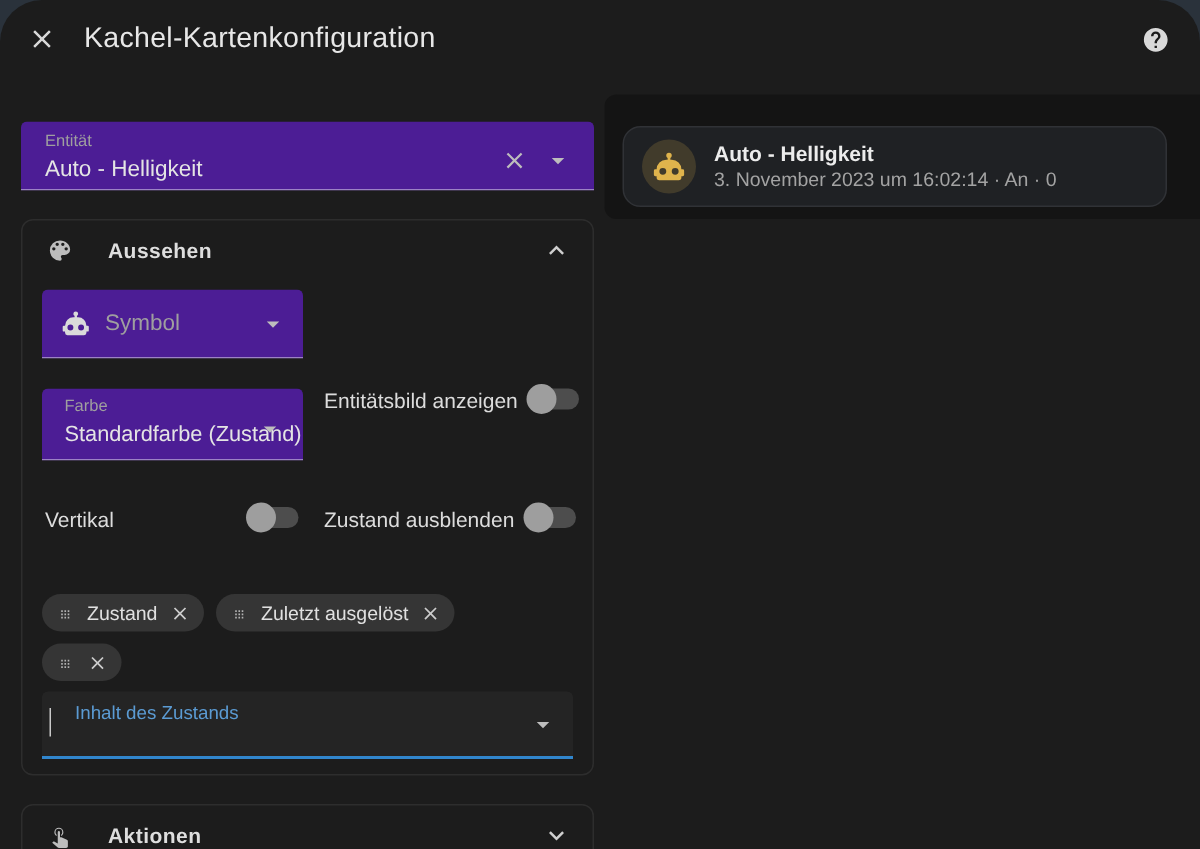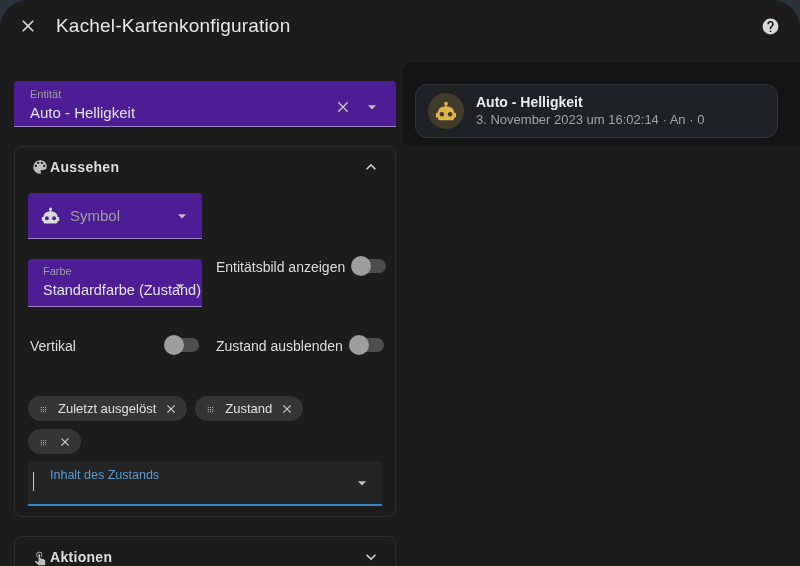--- a/index.html
+++ b/index.html
@@ -36,21 +36,21 @@
   .tf-label{font-size:11px;color:#9f9f9f;line-height:13px}
   .tf-value{font-size:15px;color:#e4e4e4;line-height:20px;margin-top:2px;white-space:nowrap}
   .tf-trailing{display:flex;align-items:center;gap:10px;padding-right:2px}
   .tf-trailing svg{fill:#bdbdbd}
   .clear-x{width:18px;height:18px}
   .caret-down{width:20px;height:20px}
   
   .panel{border:1px solid #2d2d2d;border-radius:8px;margin-top:19px;box-sizing:border-box;overflow:hidden}
   .panel-hdr{display:flex;align-items:center;height:40px;padding:0 14px 0 16px;cursor:pointer}
   .panel-hdr-icon{width:18px;height:18px;fill:#bdbdbd;flex:none}
-  .panel-title{flex:1;margin-left:1px;font-size:14px;font-weight:700;color:#dedede;letter-spacing:.3px}
+  .panel-title{flex:1;margin-left:23px;font-size:14px;font-weight:700;color:#dedede;letter-spacing:.3px}
   .panel-chev{width:20px;height:20px;fill:#cfcfcf;flex:none}
   .panel-body{padding:0 13px 10px 13px}
   .grid2{display:grid;grid-template-columns:174px 1fr;column-gap:8px}
   .row-fields{margin-top:6px}
   .tf-plain{height:46px;display:flex;align-items:center;padding:0 12px 0 15px}
   .tf-plain input{
     background:transparent;border:0;outline:0;width:100%;
     font-family:"Liberation Sans",sans-serif;font-size:15px;color:#e4e4e4;
   }
   .tf-plain input::placeholder{color:#8f8f8f;opacity:1}
@@ -195,30 +195,30 @@
               <div class="toggle-label">Zustand ausblenden</div>
               <div class="switch"></div>
             </div>
           </div>
 
           <div class="chips">
             <div class="chip">
               <svg class="chip-drag" viewBox="0 0 24 24">
                   <path d="M7,19V17H9V19H7M11,19V17H13V19H11M15,19V17H17V19H15M7,15V13H9V15H7M11,15V13H13V15H11M15,15V13H17V15H15M7,11V9H9V11H7M11,11V9H13V11H11M15,11V9H17V11H15Z"></path>
                 </svg>
-              <span class="chip-label">Zuletzt ausgelöst</span>
+              <span class="chip-label">Zustand</span>
               <svg class="chip-x" viewBox="0 0 24 24">
                   <path d="M19,6.41L17.59,5L12,10.59L6.41,5L5,6.41L10.59,12L5,17.59L6.41,19L12,13.41L17.59,19L19,17.59L13.41,12L19,6.41Z"></path>
                 </svg>
             </div>
             <div class="chip">
               <svg class="chip-drag" viewBox="0 0 24 24">
                   <path d="M7,19V17H9V19H7M11,19V17H13V19H11M15,19V17H17V19H15M7,15V13H9V15H7M11,15V13H13V15H11M15,15V13H17V15H15M7,11V9H9V11H7M11,11V9H13V11H11M15,11V9H17V11H15Z"></path>
                 </svg>
-              <span class="chip-label">Zustand</span>
+              <span class="chip-label">Zuletzt ausgelöst</span>
               <svg class="chip-x" viewBox="0 0 24 24">
                   <path d="M19,6.41L17.59,5L12,10.59L6.41,5L5,6.41L10.59,12L5,17.59L6.41,19L12,13.41L17.59,19L19,17.59L13.41,12L19,6.41Z"></path>
                 </svg>
             </div>
             <div class="chip">
               <svg class="chip-drag" viewBox="0 0 24 24">
                   <path d="M7,19V17H9V19H7M11,19V17H13V19H11M15,19V17H17V19H15M7,15V13H9V15H7M11,15V13H13V15H11M15,15V13H17V15H15M7,11V9H9V11H7M11,11V9H13V11H11M15,11V9H17V11H15Z"></path>
                 </svg>
               <svg class="chip-x" viewBox="0 0 24 24">
                   <path d="M19,6.41L17.59,5L12,10.59L6.41,5L5,6.41L10.59,12L5,17.59L6.41,19L12,13.41L17.59,19L19,17.59L13.41,12L19,6.41Z"></path>

